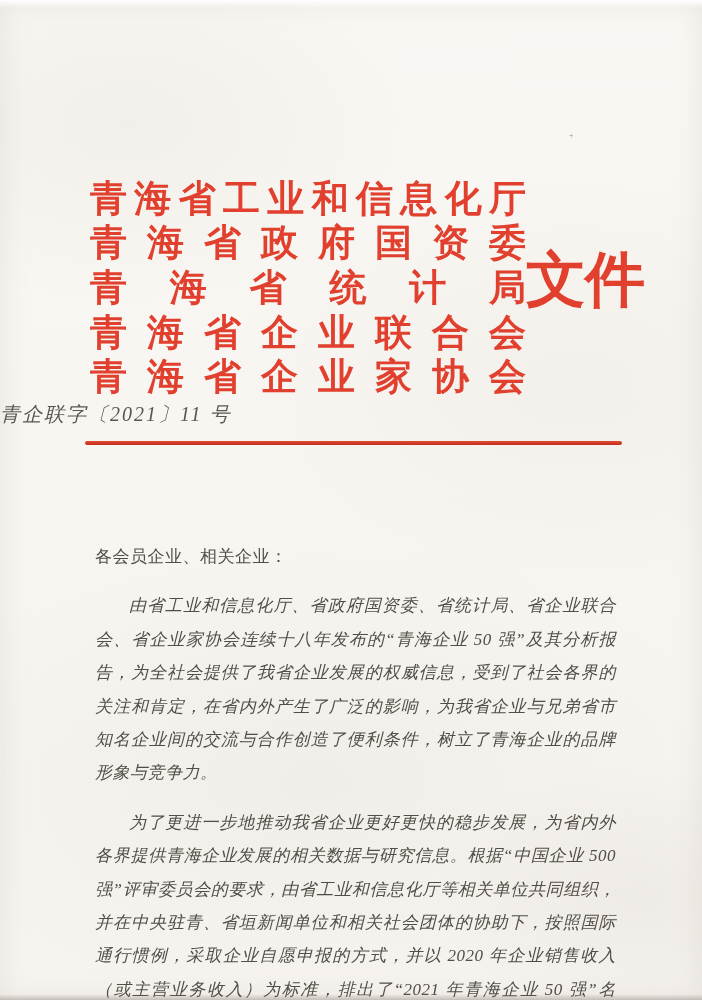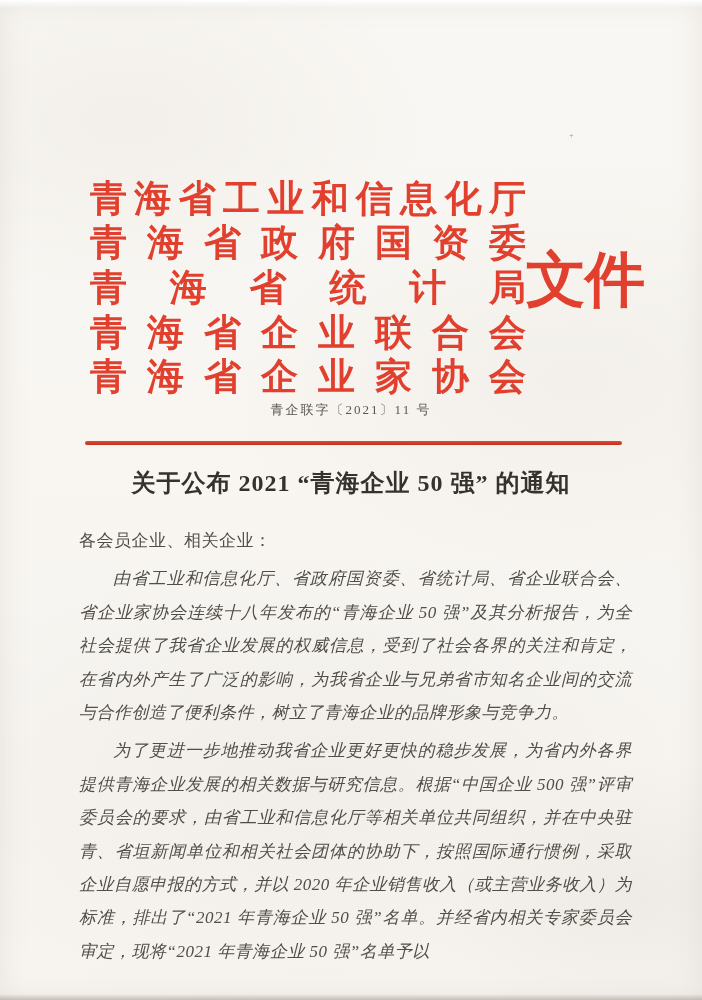--- a/index.html
+++ b/index.html
@@ -34,43 +34,43 @@
   }
   .stamp{
     position:absolute;left:526px;top:250px;
     font-size:60px;font-weight:900;line-height:1;
     font-family:"Liberation Sans","DejaVu Sans",sans-serif;
     letter-spacing:-1px;
   }
 
   .doc-number{
     position:absolute;top:401px;left:0;width:100%;
-    text-align:center;
-    font-size:13px;letter-spacing:2px;color:#5a564f;
+    text-align:left;
+    font-size:20px;letter-spacing:2px;color:#5a564f;font-style:italic;
   }
   .red-rule{
     position:absolute;left:85px;top:441px;width:537px;height:4px;
     background:linear-gradient(#e04a33,#c32f1f);
     border-radius:2px;
   }
   .title{
     position:absolute;top:467px;left:0;width:100%;
     text-align:center;
     font-size:24px;font-weight:700;color:#35322c;
     letter-spacing:1px;
   }
 
   .body-block{
     position:absolute;left:79px;top:524px;width:553px;
     font-size:17px;line-height:33.4px;color:#514e47;
     text-align:justify;
     letter-spacing:0.5px;
   }
   .salutation{margin:0;}
-  .body-block p{margin:0;text-indent:2em;}
+  .body-block p{margin:16px;text-indent:2em;}
   .body-block p + p{margin-top:5px;font-style:italic;}
 </style>
 </head>
 <body>
 
 <div class="page">
   <div class="edge-top"></div>
 
   <div class="header-block">
     <div class="header-line" style="color: rgb(226, 64, 46);">
@@ -124,21 +124,20 @@
         <span>会</span>
       </div>
   </div>
 
   <div class="stamp" style="color: rgb(226, 64, 46); text-align: center;">文件</div>
 
   <div class="doc-number">青企联字〔2021〕11 号</div>
 
   <div class="red-rule"></div>
 
-  <div class="title">关于公布 2021 “青海企业 50 强” 的通知</div>
 
   <div class="body-block">
     <p class="salutation" style="text-indent:0;">各会员企业、相关企业：</p>
     <p>由省工业和信息化厅、省政府国资委、省统计局、省企业联合会、省企业家协会连续十八年发布的“青海企业 50 强”及其分析报告，为全社会提供了我省企业发展的权威信息，受到了社会各界的关注和肯定，在省内外产生了广泛的影响，为我省企业与兄弟省市知名企业间的交流与合作创造了便利条件，树立了青海企业的品牌形象与竞争力。</p>
     <p>为了更进一步地推动我省企业更好更快的稳步发展，为省内外各界提供青海企业发展的相关数据与研究信息。根据“中国企业 500 强”评审委员会的要求，由省工业和信息化厅等相关单位共同组织，并在中央驻青、省垣新闻单位和相关社会团体的协助下，按照国际通行惯例，采取企业自愿申报的方式，并以 2020 年企业销售收入（或主营业务收入）为标准，排出了“2021 年青海企业 50 强”名单。并经省内相关专家委员会审定，现将“2021 年青海企业 50 强”名单予以</p>
   </div>
 
   <div class="scan-dot">+</div>
   <div class="edge-bottom"></div>
 </div>

